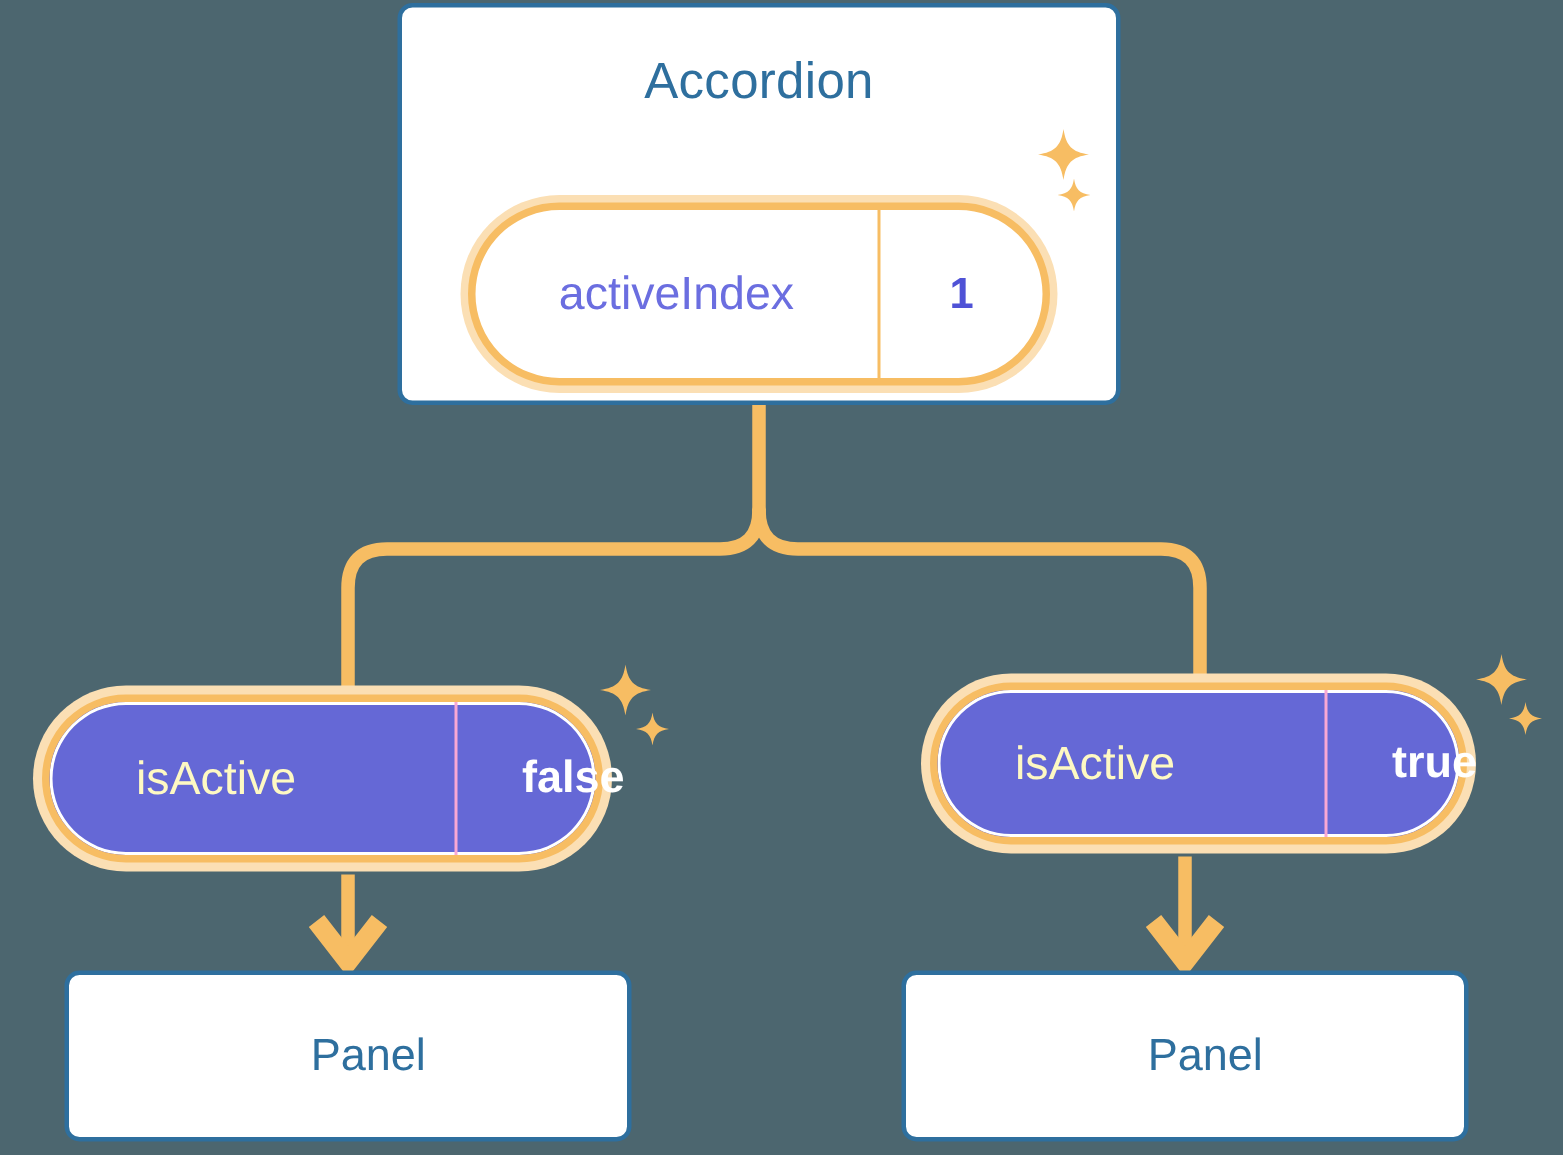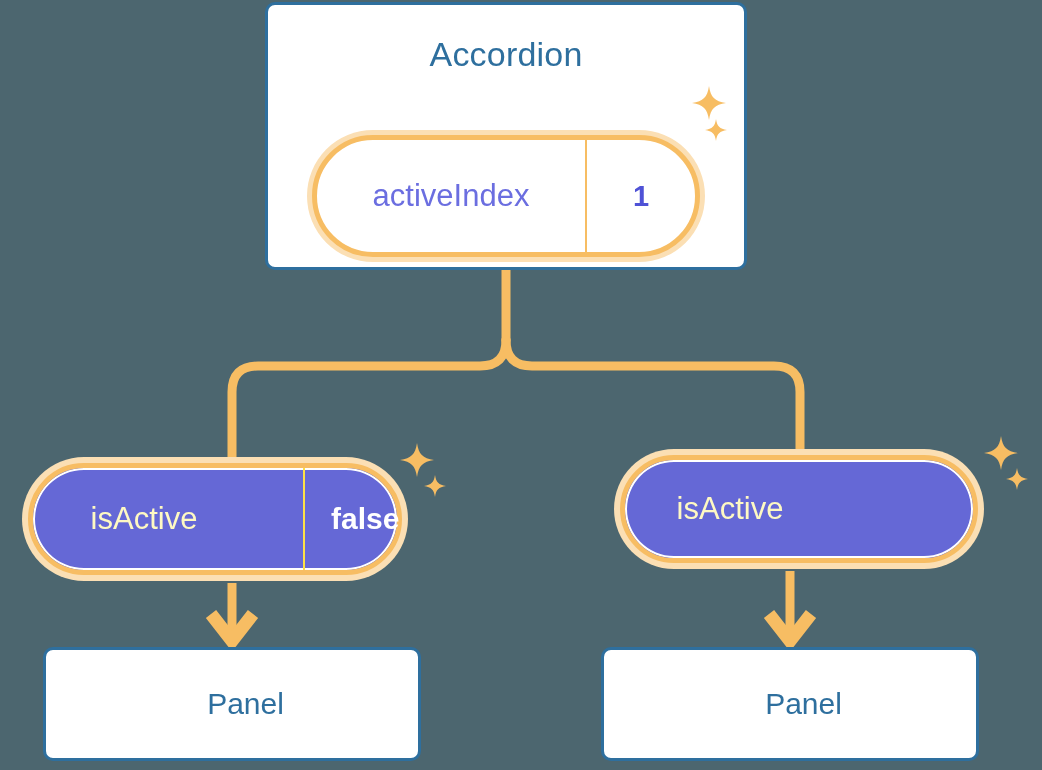--- a/index.html
+++ b/index.html
@@ -97,22 +97,22 @@
   .pill.purple .pill-key {
     color: #fef9c3;
     font-size: 31px;
     font-weight: 400;
     padding: 0 26px;
   }
   .pill.purple .pill-val {
     color: #ffffff;
     font-size: 30px;
     font-weight: 700;
-    border-left: 2px solid #fde047;
-    padding: 0 26px;
+    border-left: 2px solid #f9a8d4;
+    padding: 0 43px;
     margin-left: 48px;
   }
 
   #pill-activeindex {
     left: 312px;
     top: 104px;
     width: 388px;
     height: 122px;
     margin-top: 31px;
   }
@@ -240,20 +240,21 @@
       <path d="M12 0 C13.2 8.0 16.0 10.8 24 12 C16.0 13.2 13.2 16.0 12 24 C10.8 16.0 8.0 13.2 0 12 C8.0 10.8 10.8 8.0 12 0 Z" fill="#f7bd63"></path>
     </svg>
   </span>
 
   <div class="panel-box" id="panel-left">
     <span class="panel-label">Panel</span>
   </div>
 
   <div class="pill purple" id="pill-isactive-right">
     <div class="pill-key">isActive</div>
+    <div class="pill-val">true</div>
   </div>
 
   <span class="sparkle" id="sparkle-right-big">
     <svg width="34" height="34" viewBox="0 0 24 24" aria-hidden="true">
       <path d="M12 0 C13.2 8.0 16.0 10.8 24 12 C16.0 13.2 13.2 16.0 12 24 C10.8 16.0 8.0 13.2 0 12 C8.0 10.8 10.8 8.0 12 0 Z" fill="#f7bd63"></path>
     </svg>
   </span>
   <span class="sparkle" id="sparkle-right-small">
     <svg width="22" height="22" viewBox="0 0 24 24" aria-hidden="true">
       <path d="M12 0 C13.2 8.0 16.0 10.8 24 12 C16.0 13.2 13.2 16.0 12 24 C10.8 16.0 8.0 13.2 0 12 C8.0 10.8 10.8 8.0 12 0 Z" fill="#f7bd63"></path>

